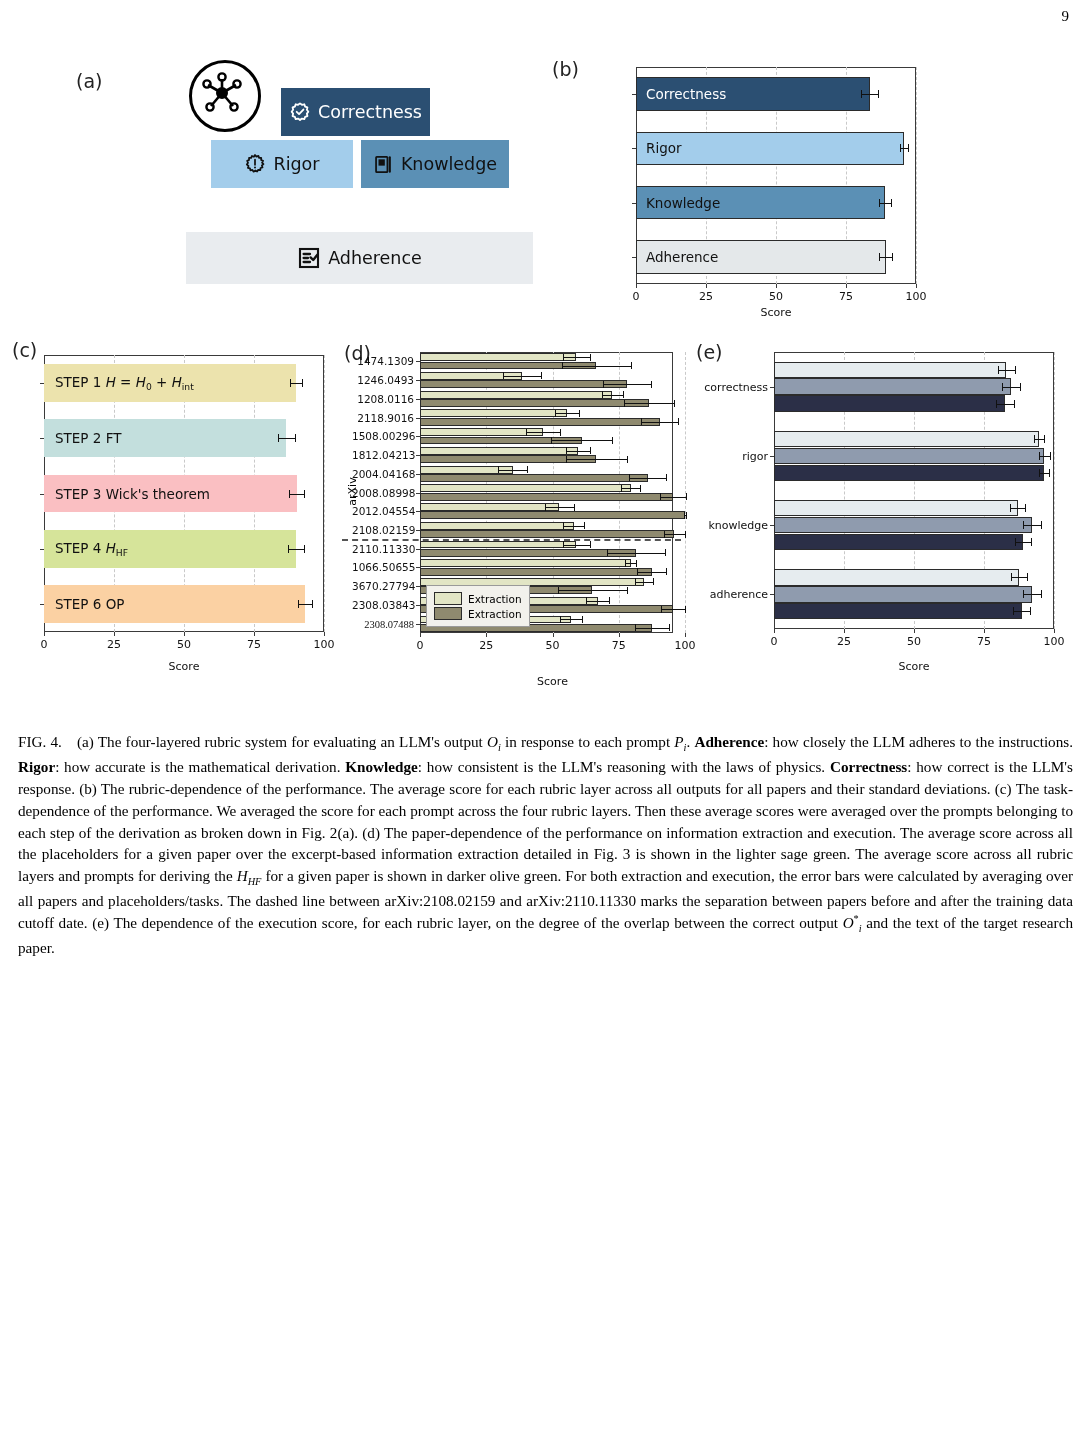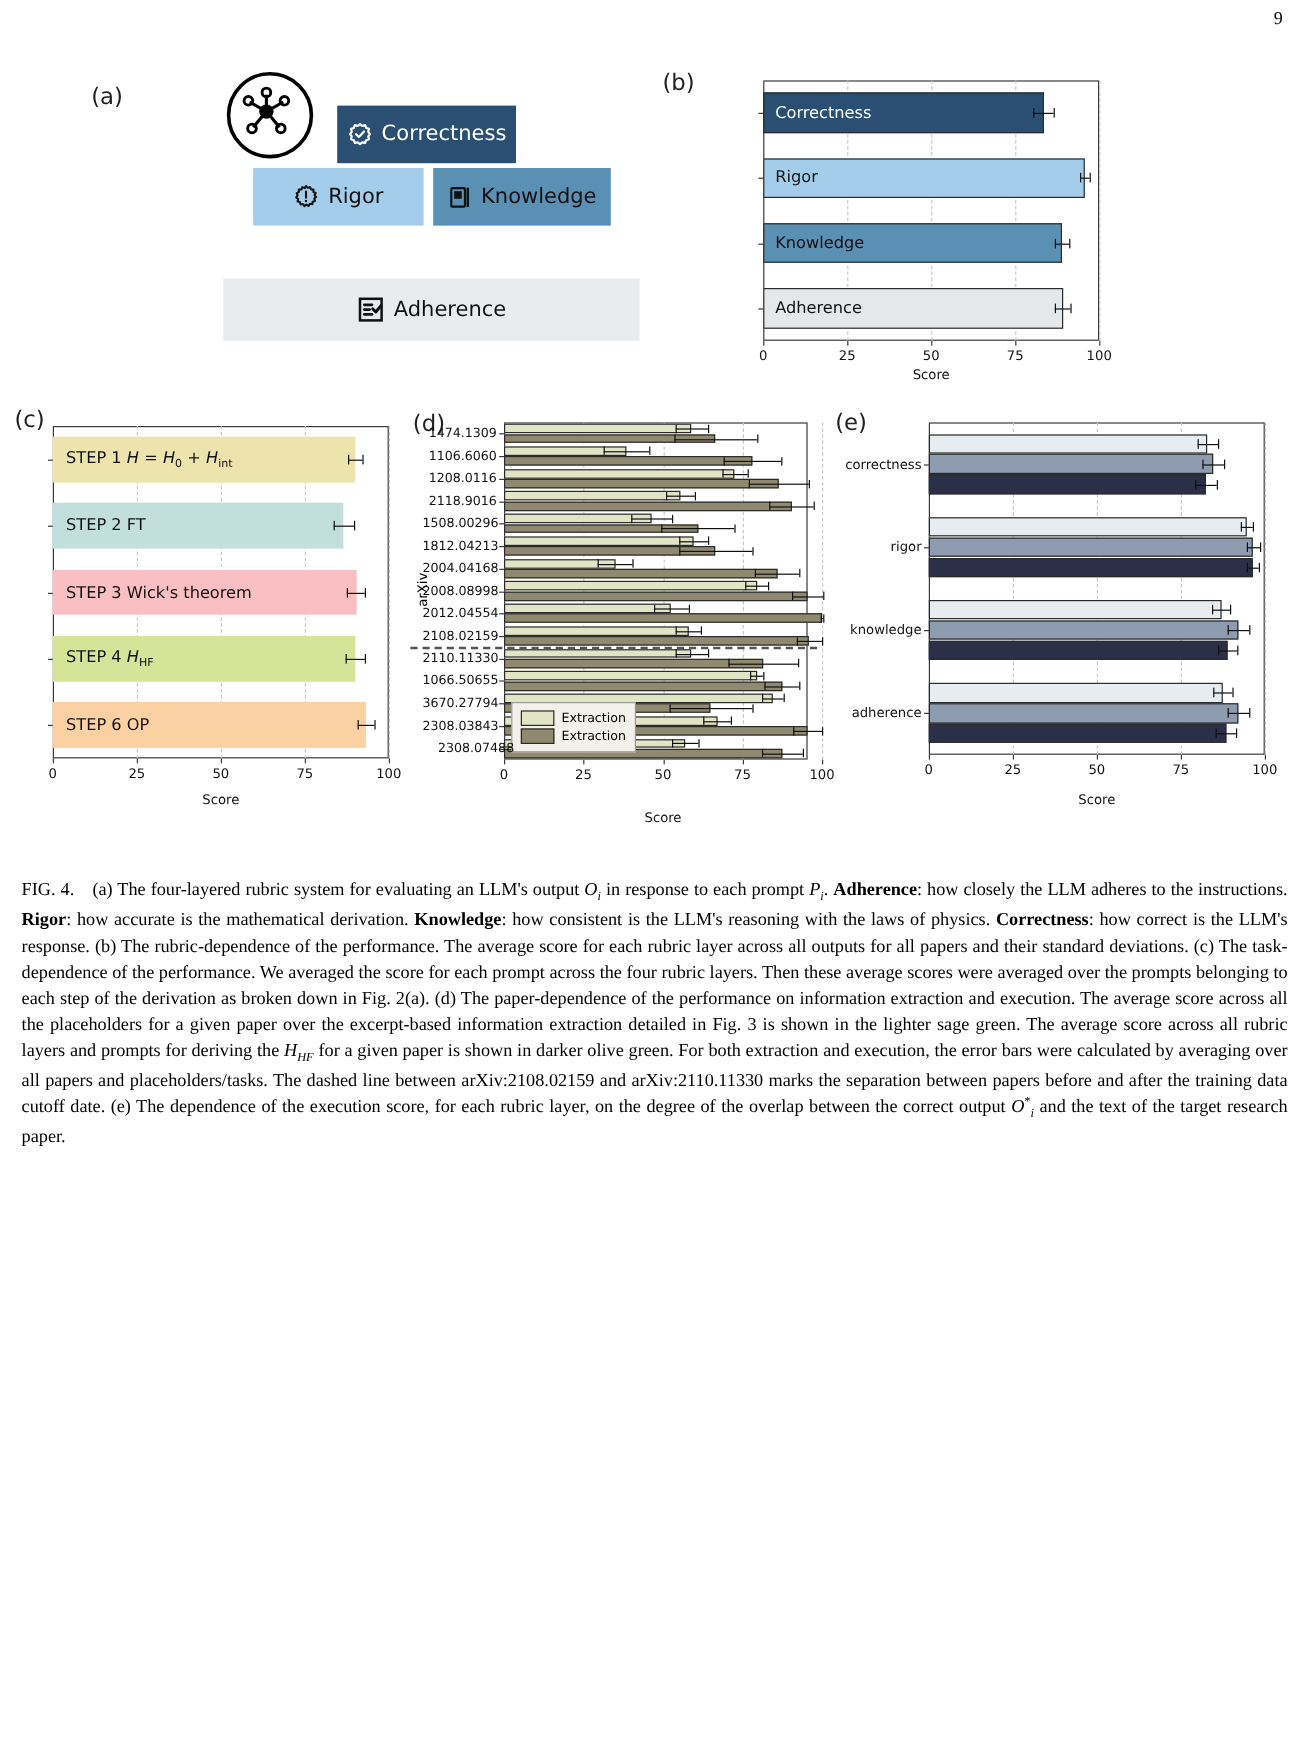--- a/index.html
+++ b/index.html
@@ -358,21 +358,21 @@
       <div class="xtl" style="left:146.25px;top:304px;">25</div>
       <div class="tick" style="left:212.5px;top:298px;height:4px;"></div>
       <div class="xtl" style="left:212.5px;top:304px;">50</div>
       <div class="tick" style="left:278.75px;top:298px;height:4px;"></div>
       <div class="xtl" style="left:278.75px;top:304px;">75</div>
       <div class="tick" style="left:345px;top:298px;height:4px;"></div>
       <div class="xtl" style="left:345px;top:304px;">100</div>
       <div class="ticky" style="left:76px;top:26.366666666666667px;width:4px;"></div>
       <div class="ytl" style="left:12px;top:26.366666666666667px;width:62px;">1474.1309</div>
       <div class="ticky" style="left:76px;top:45.1px;width:4px;"></div>
-      <div class="ytl" style="left:12px;top:45.1px;width:62px;">1106.6060</div>
+      <div class="ytl" style="left:12px;top:45.1px;width:62px;">1246.0493</div>
       <div class="ticky" style="left:76px;top:63.833333333333336px;width:4px;"></div>
       <div class="ytl" style="left:12px;top:63.833333333333336px;width:62px;">1208.0116</div>
       <div class="ticky" style="left:76px;top:82.56666666666666px;width:4px;"></div>
       <div class="ytl" style="left:12px;top:82.56666666666666px;width:62px;">2118.9016</div>
       <div class="ticky" style="left:76px;top:101.30000000000001px;width:4px;"></div>
       <div class="ytl" style="left:12px;top:101.30000000000001px;width:62px;">1508.00296</div>
       <div class="ticky" style="left:76px;top:120.03333333333333px;width:4px;"></div>
       <div class="ytl" style="left:12px;top:120.03333333333333px;width:62px;">1812.04213</div>
       <div class="ticky" style="left:76px;top:138.76666666666668px;width:4px;"></div>
       <div class="ytl" style="left:12px;top:138.76666666666668px;width:62px;">2004.04168</div>
@@ -384,21 +384,21 @@
       <div class="ytl" style="left:12px;top:194.96666666666667px;width:62px;">2108.02159</div>
       <div class="ticky" style="left:76px;top:213.70000000000002px;width:4px;"></div>
       <div class="ytl" style="left:12px;top:213.70000000000002px;width:62px;">2110.11330</div>
       <div class="ticky" style="left:76px;top:232.43333333333334px;width:4px;"></div>
       <div class="ytl" style="left:12px;top:232.43333333333334px;width:62px;">1066.50655</div>
       <div class="ticky" style="left:76px;top:251.16666666666669px;width:4px;"></div>
       <div class="ytl" style="left:12px;top:251.16666666666669px;width:62px;">3670.27794</div>
       <div class="ticky" style="left:76px;top:269.9px;width:4px;"></div>
       <div class="ytl" style="left:12px;top:269.9px;width:62px;">2308.03843</div>
       <div class="ticky" style="left:76px;top:288.6333333333333px;width:4px;"></div>
-      <div class="ytl" style="left:25px;top:288.6333333333333px;width:62px;">2308.07488</div>
+      <div class="ytl" style="left:12px;top:288.6333333333333px;width:62px;font-family:Liberation Serif, serif;">2308.07488</div>
     </div>
 
   <div class="panel" id="panel-e" style="left:690px;top:335px;width:390px;height:360px;">
     <div class="plabel" style="left:6px;top:6px;">(e)</div>
     <div class="axes" id="ax-e" style="left:84px;top:17px;width:280px;height:277px;">
       <div class="frame"></div>
     <div class="grid" style="left:70px;"></div>
         <div class="grid" style="left:140px;"></div>
         <div class="grid" style="left:210px;"></div>
         <div class="grid" style="left:280px;"></div>

